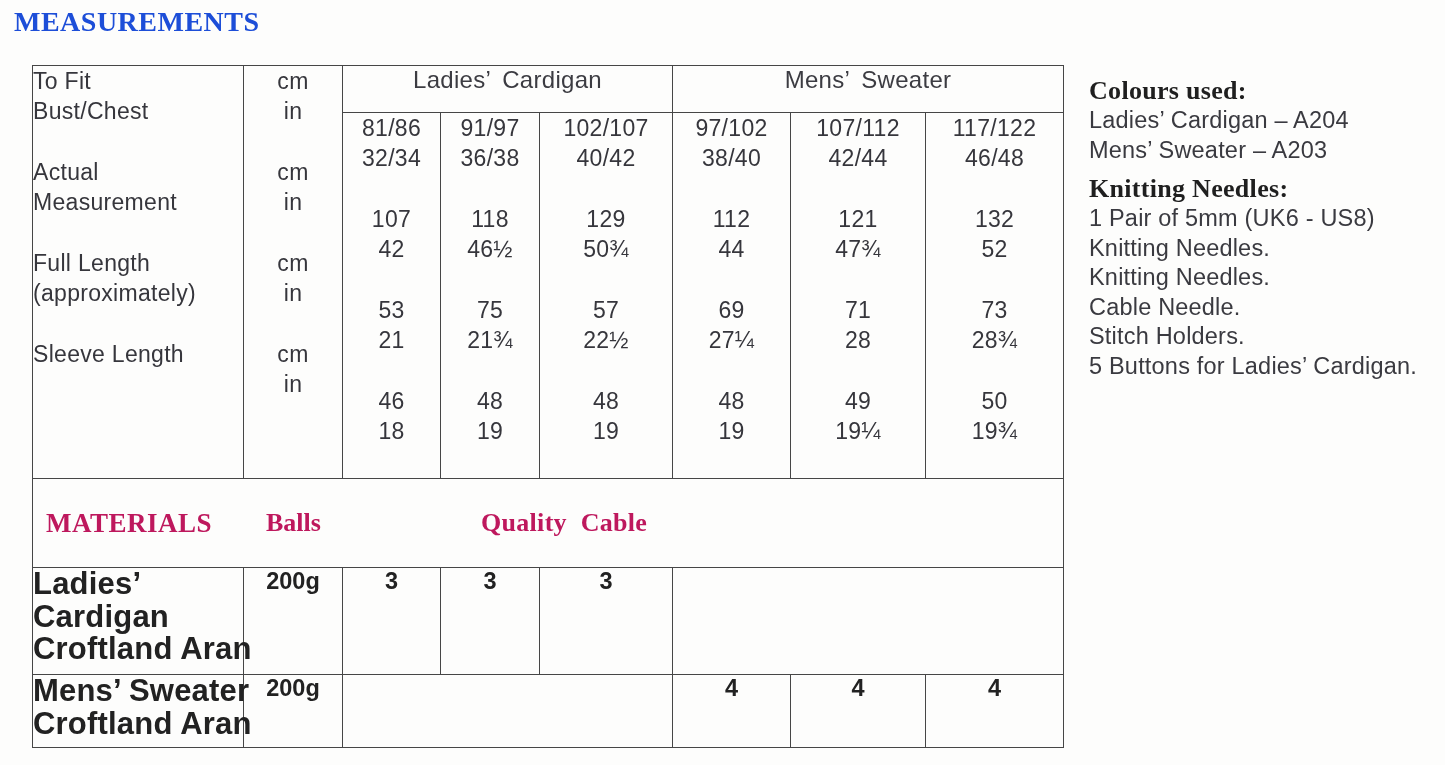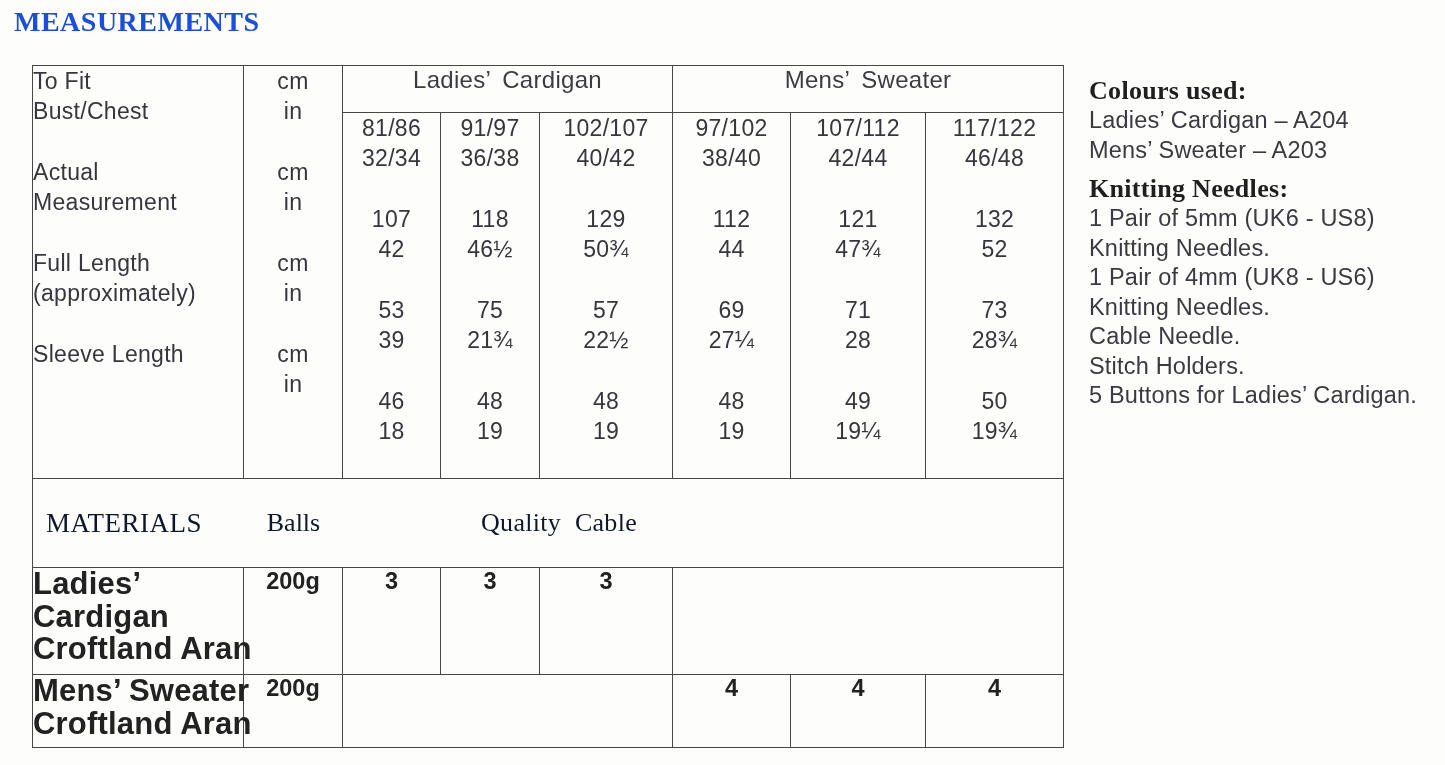--- a/index.html
+++ b/index.html
@@ -33,21 +33,21 @@
   .c-label{padding:80px 0 0 13px;}
   .c-units{padding-top:80px;text-align:center;}
   .c-num{padding-top:33px;text-align:center;}
   .blk{height:60px;line-height:30px;font-size:23px;color:#36363c;letter-spacing:.3px;margin-bottom:31px;}
   .blk div{height:30px;}
   
   .mat-cell{position:relative;}
   .mat-t{
     position:absolute;top:50%;transform:translateY(-50%);
     font-family:"Liberation Serif","DejaVu Serif",serif;
-    font-weight:400;color:#0f172a;white-space:nowrap;
+    font-weight:700;color:#be185d;white-space:nowrap;
   }
   .mat-t1{left:13px;font-size:27px;letter-spacing:.5px;}
   .mat-t2{left:211px;width:99px;text-align:center;font-size:26px;}
   .mat-t3{left:448px;font-size:26px;word-spacing:7px;letter-spacing:.3px;}
   
   .ylabel{
     vertical-align:top;padding:7px 0 0 13px;
     font-weight:700;font-size:31px;line-height:32.5px;color:#222;letter-spacing:.2px;
   }
   .ylabel div{white-space:nowrap;}
@@ -131,21 +131,21 @@
           <div class="blk">
             <div>81/86</div>
             <div>32/34</div>
           </div>
           <div class="blk">
             <div>107</div>
             <div>42</div>
           </div>
           <div class="blk">
             <div>53</div>
-            <div>39</div>
+            <div>21</div>
           </div>
           <div class="blk">
             <div>46</div>
             <div>18</div>
           </div>
         </td>
         <td class="c-num">
           <div class="blk">
             <div>91/97</div>
             <div>36/38</div>
@@ -272,20 +272,19 @@
     </tbody>
   </table>
 
   <aside class="side">
     <div class="side-h">Colours used:</div>
     <div class="side-line">Ladies’ Cardigan – A204</div>
     <div class="side-line">Mens’ Sweater – A203</div>
     <div class="side-h side-h2">Knitting Needles:</div>
     <div class="side-line">1 Pair of 5mm (UK6 - US8)</div>
     <div class="side-line">Knitting Needles.</div>
-    <div class="side-line">1 Pair of 4mm (UK8 - US6)</div>
     <div class="side-line">Knitting Needles.</div>
     <div class="side-line">Cable Needle.</div>
     <div class="side-line">Stitch Holders.</div>
     <div class="side-line">5 Buttons for Ladies’ Cardigan.</div>
   </aside>
 
 </div>
 
 </body></html>

